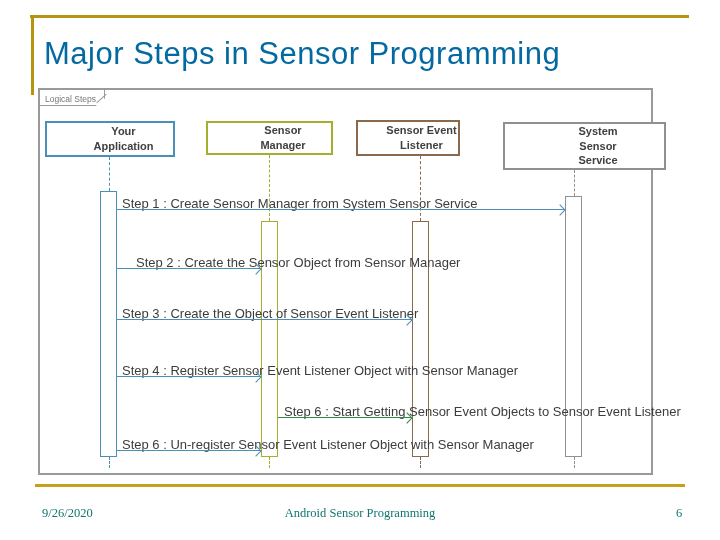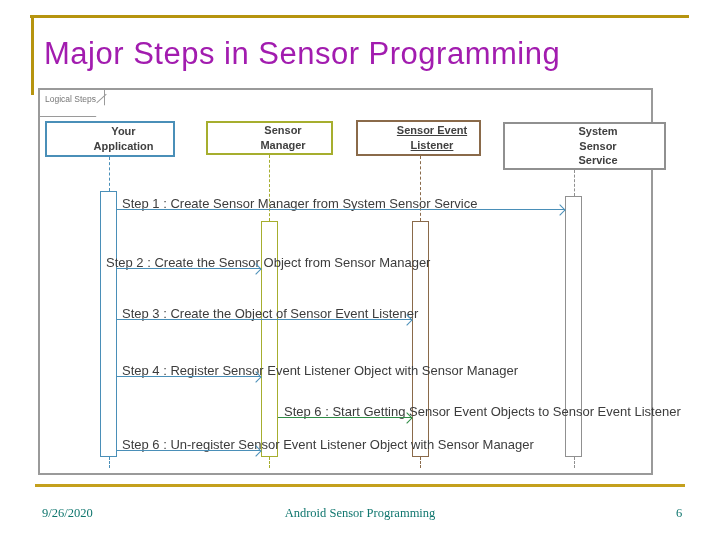--- a/index.html
+++ b/index.html
@@ -8,46 +8,46 @@
     font-family:"Liberation Sans", sans-serif;overflow:hidden;
   }
   .abs{position:absolute;}
 
   
   .gold-top{left:30px;top:15px;width:659px;height:3px;background:#b6940f;}
   .gold-left{left:31px;top:15px;width:3px;height:80px;background:#b6940f;}
   .gold-bottom{left:35px;top:484px;width:650px;height:3px;background:#c4a01d;}
   .slide-title{
     left:44px;top:36px;width:640px;
-    font-size:31px;color:#a21caf;letter-spacing:0.5px;white-space:nowrap;
+    font-size:31px;color:#0369a1;letter-spacing:0.5px;white-space:nowrap;
   }
   .footer-text{font-family:"Liberation Serif", serif;font-size:12.5px;color:#0f766e;top:506px;}
   .footer-date{left:42px;}
   .footer-center{left:0;width:720px;text-align:center;}
   .footer-page{left:676px;}
 
   
   .frame{left:38px;top:88px;width:611px;height:383px;border:2px solid #9a9a9a;background:#ffffff;}
   .frame-tab{
-    left:39px;top:89px;width:66px;height:28px;background:#ffffff;
+    left:39px;top:89px;width:66px;height:17px;background:#ffffff;
     border:1px solid #9a9a9a;box-sizing:border-box;
     clip-path:polygon(0 0,100% 0,100% 55%,86% 100%,0 100%);
     font-size:8.5px;color:#777777;line-height:19px;padding-left:5px;
   }
   .tab-cut{left:95px;top:98px;width:13px;height:0;border-top:1px solid #9a9a9a;transform:rotate(-42deg);}
 
   
   .participant{
     box-sizing:border-box;background:#ffffff;border:2px solid;
     display:flex;align-items:center;justify-content:center;text-align:center;
     font-size:11px;font-weight:bold;color:#404040;line-height:1.35;white-space:pre-line;padding-left:27px;
   }
   .p1{left:45px;top:121px;width:130px;height:36px;border-color:#4a8fb8;}
   .p2{left:206px;top:121px;width:127px;height:34px;border-color:#a6ae2e;}
-  .p3{left:356px;top:120px;width:125px;height:36px;border-color:#8a6a4a;text-decoration:underline;}
+  .p3{left:356px;top:120px;width:104px;height:36px;border-color:#8a6a4a;}
   .p4{left:503px;top:122px;width:163px;height:48px;border-color:#909090;}
 
   
   .lifeline{width:0;border-left:1px dashed;}
   .ll-blue{border-color:#4a8fb8;}
   .ll-olive{border-color:#a6ae2e;}
   .ll-brown{border-color:#8a6a4a;}
   .ll-gray{border-color:#909090;}
   .activation{box-sizing:border-box;width:17px;background:#ffffff;border:1.5px solid;}
 
@@ -92,21 +92,21 @@
 
 <div class="abs activation c-blue" style="left:100px;top:191px;height:266px;"></div>
 <div class="abs activation c-olive" style="left:261px;top:221px;height:236px;border-color:#a6ae2e;"></div>
 <div class="abs activation c-brown" style="left:412px;top:221px;height:236px;border-color:#8a6a4a;"></div>
 <div class="abs activation c-gray" style="left:565px;top:196px;height:261px;border-color:#909090;"></div>
 
 <div class="abs msg-label" style="left:122px;top:196px;">Step 1 : Create Sensor Manager from System Sensor Service</div>
 <div class="abs msg-line c-blue" style="left:117px;top:209px;width:448px;"></div>
 <div class="abs arrowhead c-blue" style="left:556px;top:206px;"></div>
 
-<div class="abs msg-label" style="left:106px;top:255px;">Step 2 : Create the Sensor Object from Sensor Manager</div>
+<div class="abs msg-label" style="left:136px;top:255px;">Step 2 : Create the Sensor Object from Sensor Manager</div>
 <div class="abs msg-line c-blue" style="left:117px;top:268px;width:144px;"></div>
 <div class="abs arrowhead c-blue" style="left:252px;top:265px;"></div>
 
 <div class="abs msg-label" style="left:122px;top:306px;text-align:right;">Step 3 : Create the Object of Sensor Event Listener</div>
 <div class="abs msg-line c-blue" style="left:117px;top:319px;width:295px;"></div>
 <div class="abs arrowhead c-blue" style="left:403px;top:316px;"></div>
 
 <div class="abs msg-label" style="left:122px;top:363px;">Step 4 : Register Sensor Event Listener Object with Sensor Manager</div>
 <div class="abs msg-line c-blue" style="left:117px;top:376px;width:144px;"></div>
 <div class="abs arrowhead c-blue" style="left:252px;top:373px;"></div>

